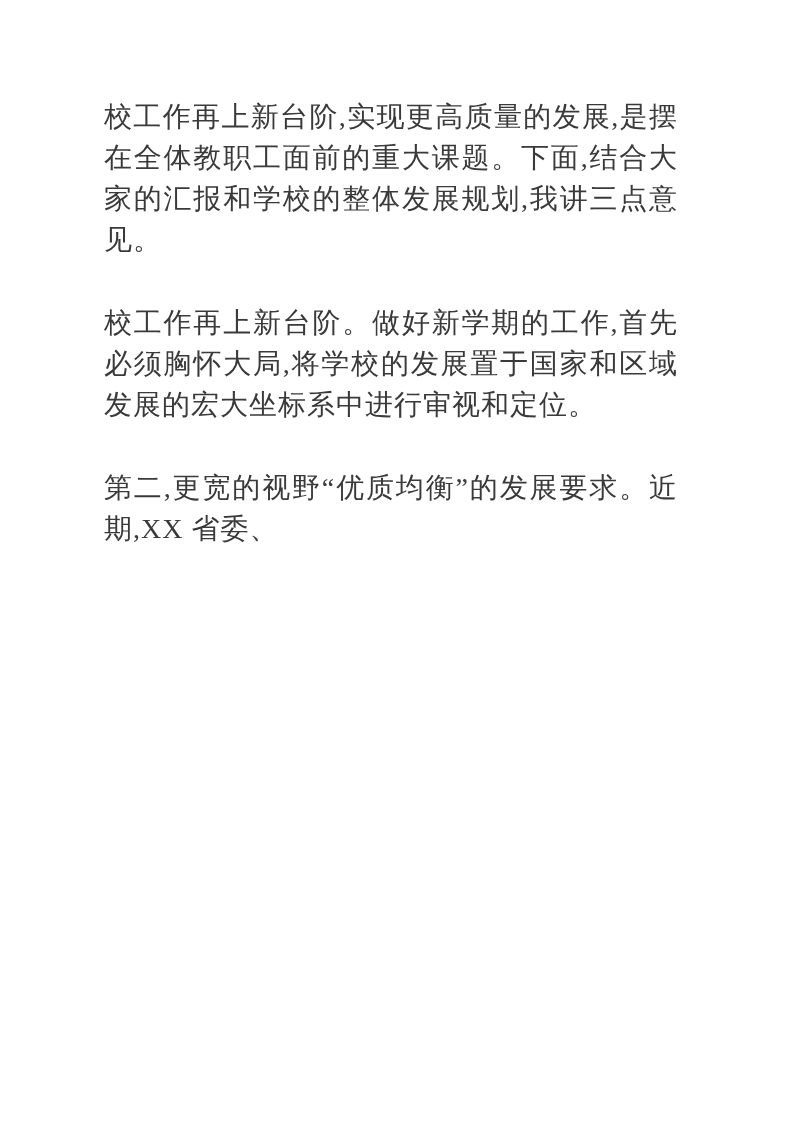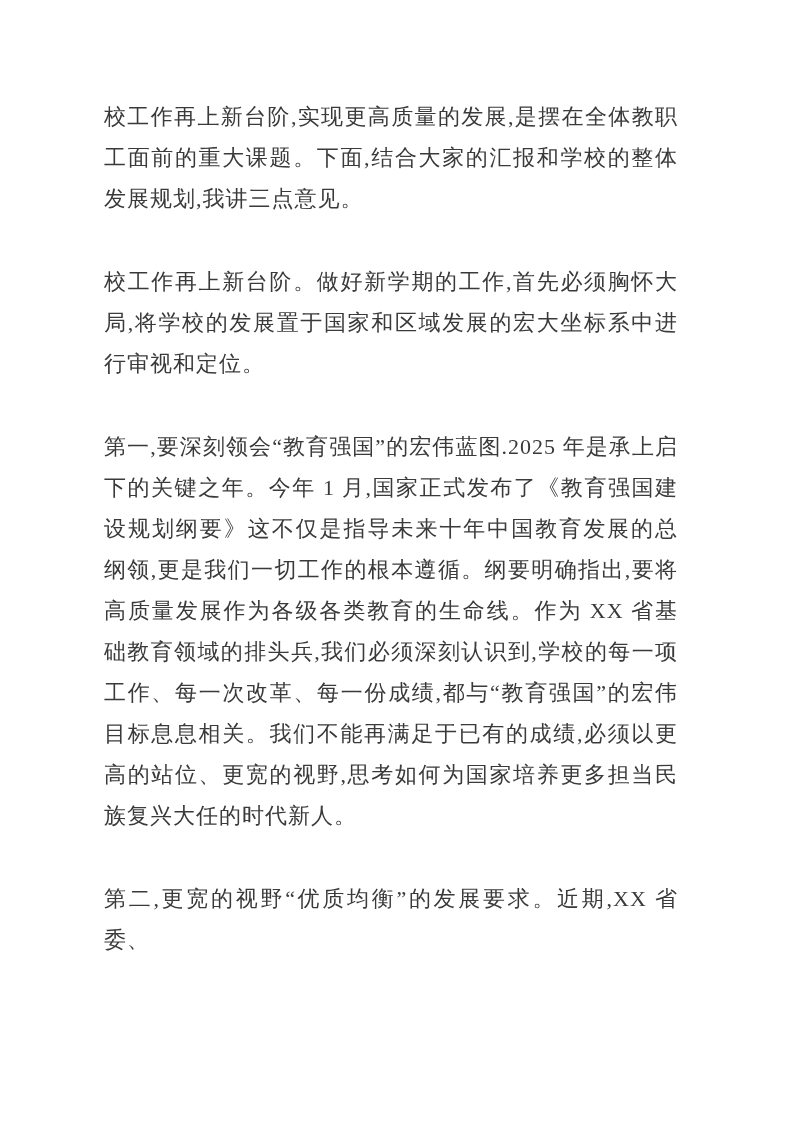--- a/index.html
+++ b/index.html
@@ -15,34 +15,33 @@
   }
   .doc-page {
     box-sizing: border-box;
     width: 793px;
     height: 1122px;
     background: #ffffff;
     padding: 96px 115px 0 104px;
   }
   .doc-page p {
     margin: 0 0 42px 0;
-    font-size: 22px;
+    font-size: 28px;
     line-height: 41px;
     letter-spacing: 1px;
     color: #3a3a3a;
     text-align: justify;
     text-justify: inter-ideograph;
     word-break: break-all;
   }
   .doc-page p.heading {
     
     font-weight: normal;
   }
 </style>
 </head>
 <body>
 
 <div class="doc-page">
   <p>校工作再上新台阶,实现更高质量的发展,是摆在全体教职工面前的重大课题。下面,结合大家的汇报和学校的整体发展规划,我讲三点意见。</p>
   <p>校工作再上新台阶。做好新学期的工作,首先必须胸怀大局,将学校的发展置于国家和区域发展的宏大坐标系中进行审视和定位。</p>
-  <p>第一,要深刻领会“教育强国”的宏伟蓝图.2025 年是承上启下的关键之年。今年 1 月,国家正式发布了《教育强国建设规划纲要》这不仅是指导未来十年中国教育发展的总纲领,更是我们一切工作的根本遵循。纲要明确指出,要将高质量发展作为各级各类教育的生命线。作为 XX 省基础教育领域的排头兵,我们必须深刻认识到,学校的每一项工作、每一次改革、每一份成绩,都与“教育强国”的宏伟目标息息相关。我们不能再满足于已有的成绩,必须以更高的站位、更宽的视野,思考如何为国家培养更多担当民族复兴大任的时代新人。</p>
   <p>第二,更宽的视野“优质均衡”的发展要求。近期,XX 省委、</p>
 </div>
 
 </body></html>

